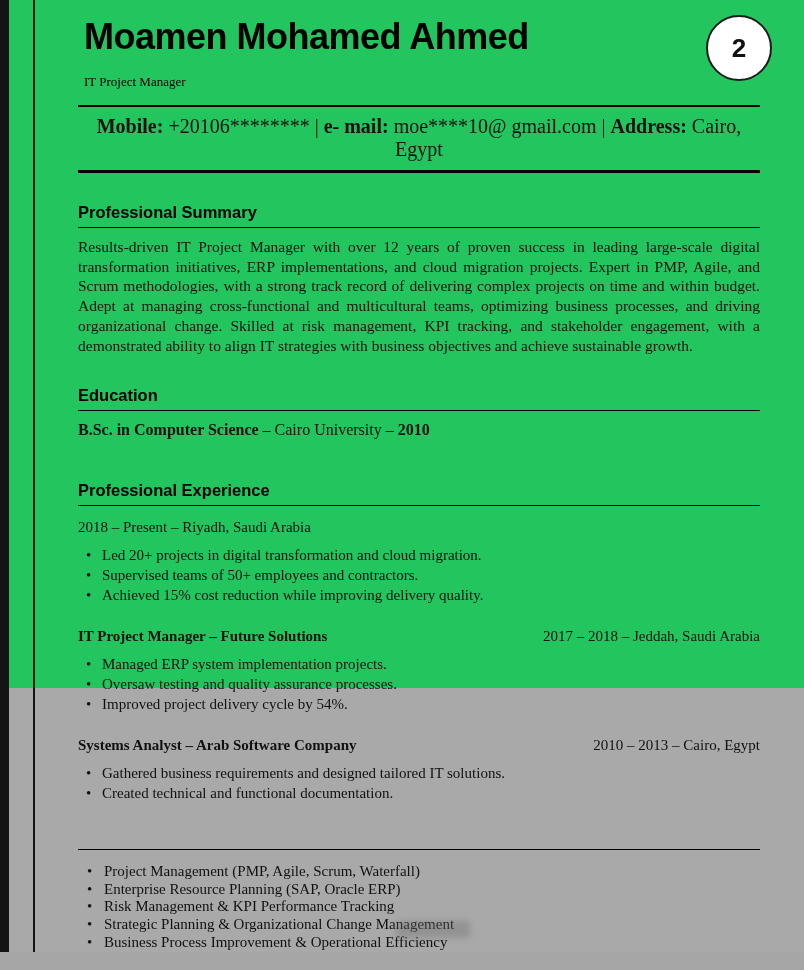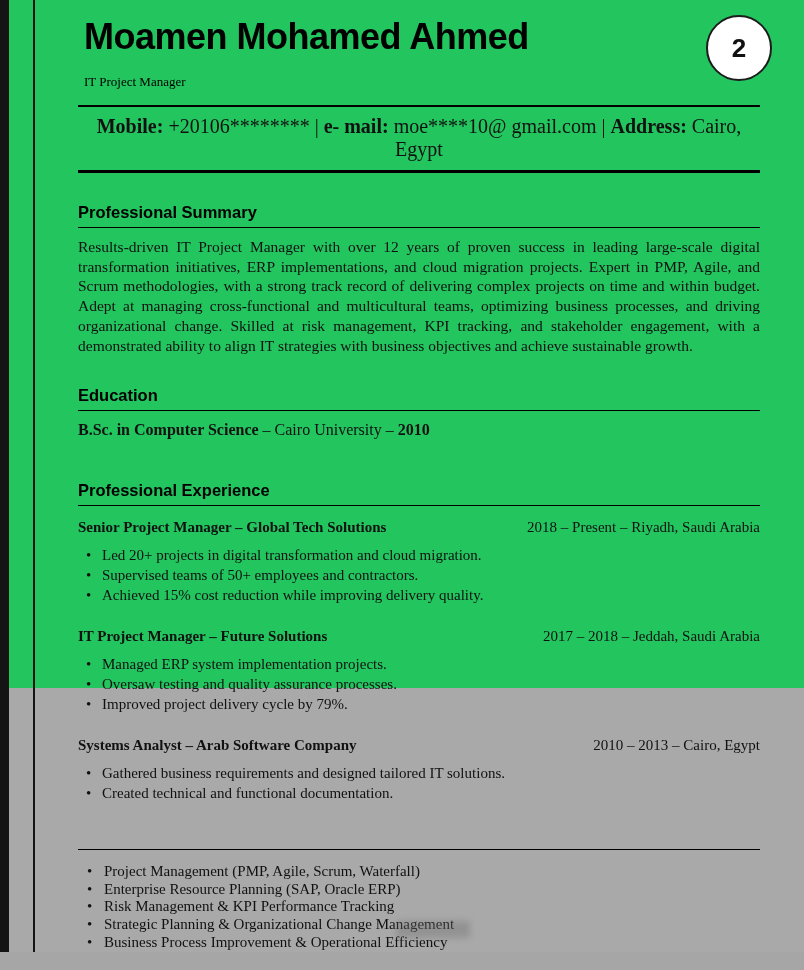--- a/index.html
+++ b/index.html
@@ -86,39 +86,38 @@
           <span>– Cairo University –</span>
           <span class="b">2010</span>
         </div>
       </div>
 
       <div class="sec-experience">
         <div class="section-heading">Professional Experience</div>
         <div class="rule"></div>
 
         <div class="job-header first">
-          <span class="job-title">Senior Project Manager – Global Tech Solutions</span>
           <span class="job-period">2018 – Present – Riyadh, Saudi Arabia</span>
         </div>
         <ul class="bullets">
 
         <li>Led 20+ projects in digital transformation and cloud migration.</li>
             <li>Supervised teams of 50+ employees and contractors.</li>
             <li>Achieved 15% cost reduction while improving delivery quality.</li>
           </ul>
 
         <div class="job-header later">
           <span class="job-title">IT Project Manager – Future Solutions</span>
           <span class="job-period">2017 – 2018 – Jeddah, Saudi Arabia</span>
         </div>
         <ul class="bullets">
 
         <li>Managed ERP system implementation projects.</li>
             <li>Oversaw testing and quality assurance processes.</li>
-            <li>Improved project delivery cycle by 79%.</li>
+            <li>Improved project delivery cycle by 54%.</li>
           </ul>
 
         <div class="job-header later">
           <span class="job-title">Systems Analyst – Arab Software Company</span>
           <span class="job-period">2010 – 2013 – Cairo, Egypt</span>
         </div>
         <ul class="bullets">
 
         <li>Gathered business requirements and designed tailored IT solutions.</li>
             <li>Created technical and functional documentation.</li>

